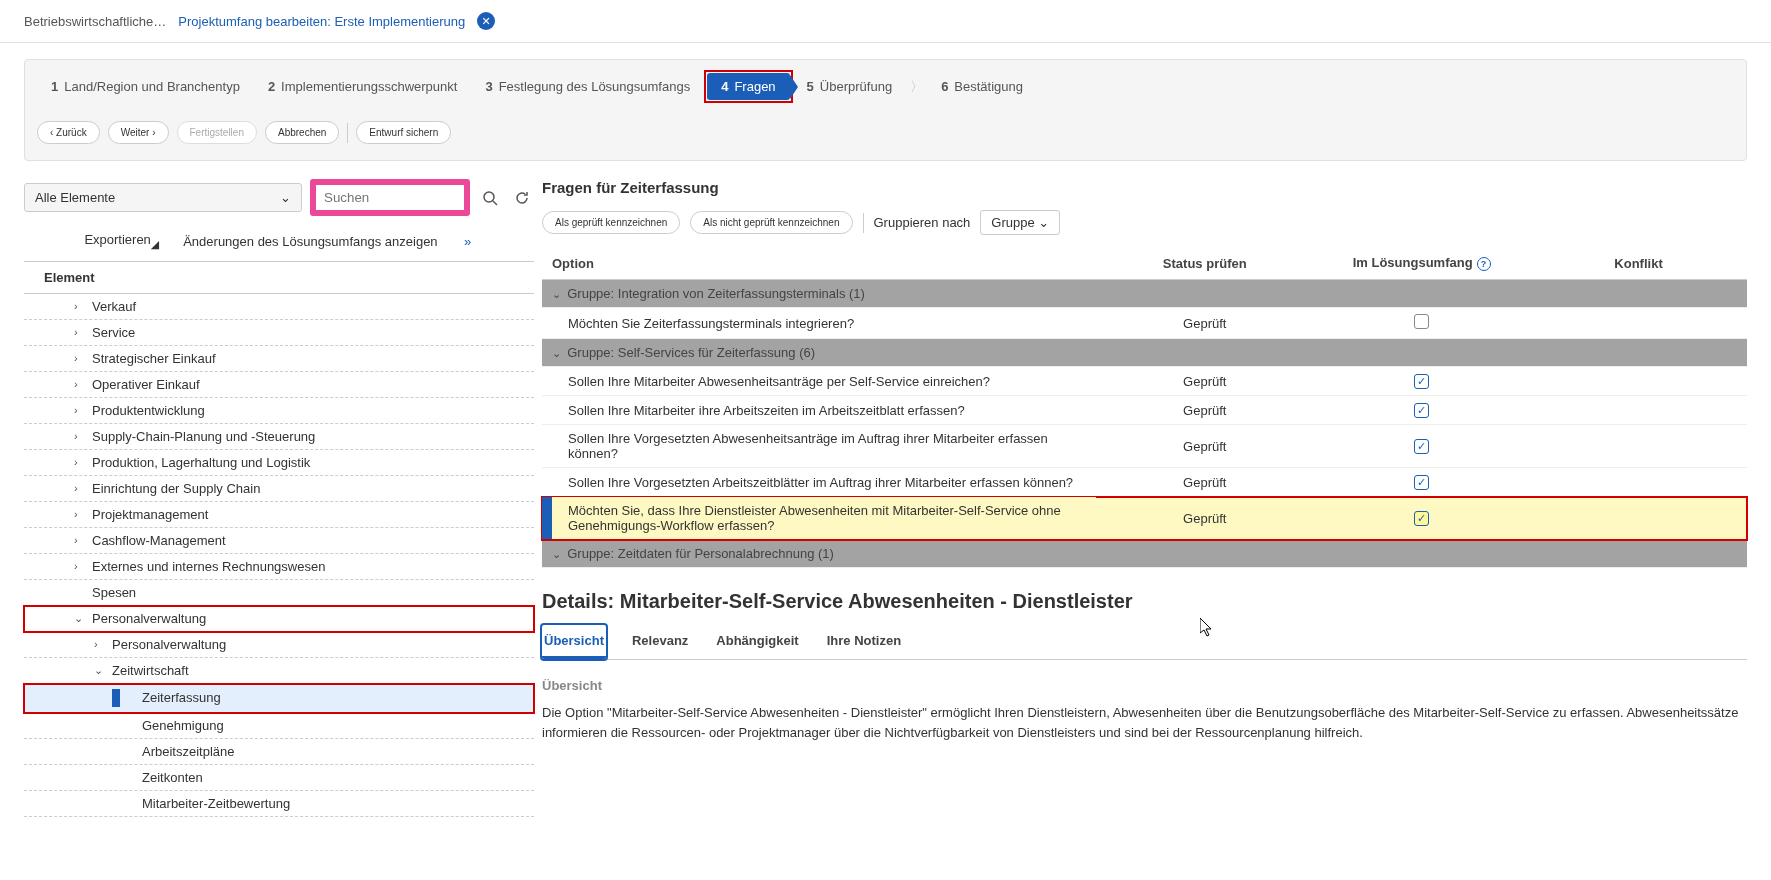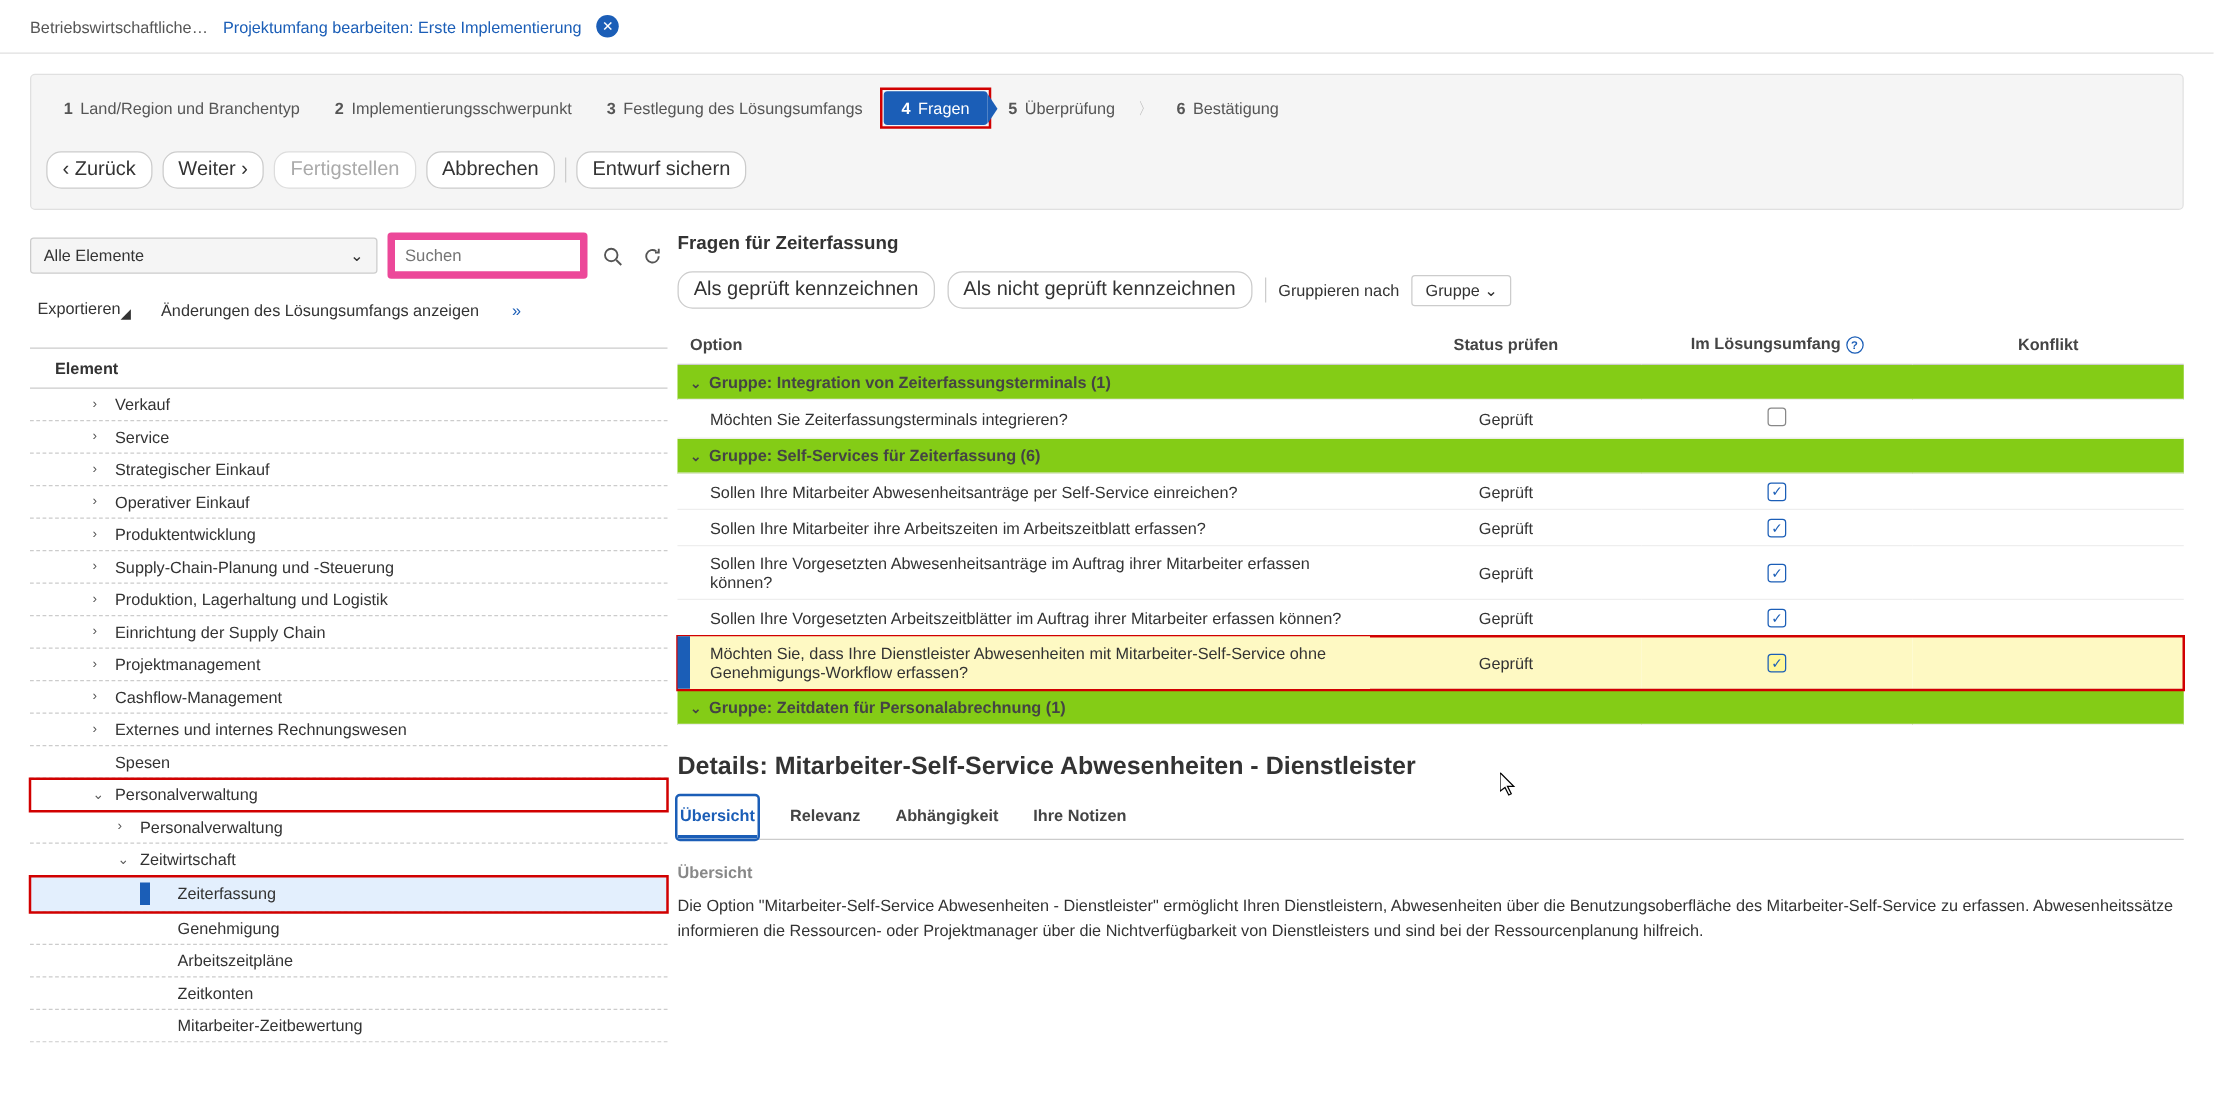--- a/index.html
+++ b/index.html
@@ -14,36 +14,36 @@
 
 .wizard { display: flex; align-items: center; gap: 0; margin-bottom: 18px; }
 .wstep { display: flex; align-items: center; gap: 6px; padding: 6px 14px; color: #555; position: relative; }
 .wstep.active { background: #1b5eb7; color: #fff; border-radius: 3px; }
 .wstep.active::after { content: ''; position: absolute; right: -8px; top: 50%; transform: translateY(-50%); border-left: 8px solid #1b5eb7; border-top: 12px solid transparent; border-bottom: 12px solid transparent; }
 .wnum { font-weight: 600; }
 .wchev { color: #bbb; margin: 0 4px; }
 .red-box { border: 2px solid #d10000; padding: 1px; }
 
 .actions { display: flex; align-items: center; gap: 8px; }
-.btn { padding: 5px 12px; border: 1px solid #ccc; background: #fff; border-radius: 12px; cursor: pointer; font-size: 16px; color: #333; }
+.btn { padding: 5px 12px; border: 1px solid #ccc; background: #fff; border-radius: 12px; cursor: pointer; font-size: 10px; color: #333; }
 .btn.disabled { color: #aaa; border-color: #ddd; cursor: default; }
 .divider { width: 1px; height: 20px; background: #ccc; }
 
 .content { display: flex; margin: 18px 24px 0; gap: 8px; }
 .left { width: 510px; flex-shrink: 0; }
 .right { flex: 1; }
 
 .left-controls { display: flex; gap: 8px; align-items: center; margin-bottom: 12px; }
 .select-wrap { flex: 1; position: relative; }
 .select-input { width: 100%; padding: 6px 10px; border: 1px solid #ccc; background: #f5f5f5; border-radius: 3px; }
 .search-wrap { position: relative; width: 160px; }
 .search-input { width: 100%; padding: 5px 8px; border: 6px solid #ec4899; border-radius: 3px; }
 .icon-btn { width: 24px; height: 24px; display: inline-flex; align-items: center; justify-content: center; cursor: pointer; color: #555; }
 
-.left-secondary { display: flex; align-items: center; gap: 12px; margin-bottom: 16px; }
+.left-secondary { display: flex; align-items: center; gap: 12px; margin-bottom: 6px; justify-content: center; }
 .link-btn { color: #333; cursor: pointer; padding: 4px 6px; }
 
 .tree-header { font-weight: 600; padding: 8px 20px; border-top: 1px solid #ccc; border-bottom: 1px solid #ccc; }
 .tree { }
 .tree-row { display: flex; align-items: center; padding: 5px 0 5px 20px; border-bottom: 1px dashed #ccc; cursor: pointer; }
 .tree-row .chev { width: 12px; color: #555; font-size: 11px; margin-right: 6px; }
 .tree-row.selected { background: #e3effd; }
 .tree-row.sel-marker::before { content: ''; width: 8px; height: 18px; background: #1b5eb7; margin-right: 4px; margin-left: -12px; }
 .indent-1 { padding-left: 50px; }
 .indent-2 { padding-left: 70px; }
@@ -51,21 +51,21 @@
 
 .right-title { font-size: 15px; font-weight: 600; margin-bottom: 14px; }
 .right-actions { display: flex; align-items: center; gap: 10px; margin-bottom: 12px; }
 .group-select { border: 1px solid #ccc; padding: 4px 10px; border-radius: 3px; background: #fff; cursor: pointer; }
 
 .qtable { width: 100%; border-collapse: collapse; }
 .qtable th { text-align: center; padding: 8px 10px; border-bottom: 1px solid #ccc; color: #444; font-weight: 600; }
 .qtable th:first-child { text-align: left; }
 .qtable td { padding: 6px 10px; border-bottom: 1px solid #eee; vertical-align: middle; }
 .qtable td:nth-child(2), .qtable td:nth-child(3), .qtable td:nth-child(4) { text-align: center; }
-.group-row td { font-weight: 700; color: #444; background: #84cc16; }
+.group-row td { font-weight: 400; color: #444; background: #a3a3a3; }
 .group-row .chev { margin-right: 6px; font-size: 11px; }
 .chk { width: 15px; height: 15px; border: 1.5px solid #1b5eb7; border-radius: 3px; display: inline-flex; align-items: center; justify-content: center; color: #1b5eb7; font-size: 11px; }
 .chk.empty { border-color: #888; }
 .chk.hl { background: #fff89a; }
 .q-selected td { background: #fef9c3; }
 .q-selected td:first-child { position: relative; }
 .sel-bar { position: absolute; left: 0; top: 0; bottom: 0; width: 10px; background: #1b5eb7; }
 .red-outline { outline: 2px solid #d10000; outline-offset: -1px; }
 .info-icon { display: inline-flex; width: 14px; height: 14px; border: 1.5px solid #1b5eb7; color: #1b5eb7; border-radius: 50%; align-items: center; justify-content: center; font-size: 9px; margin-left: 4px; }
 

